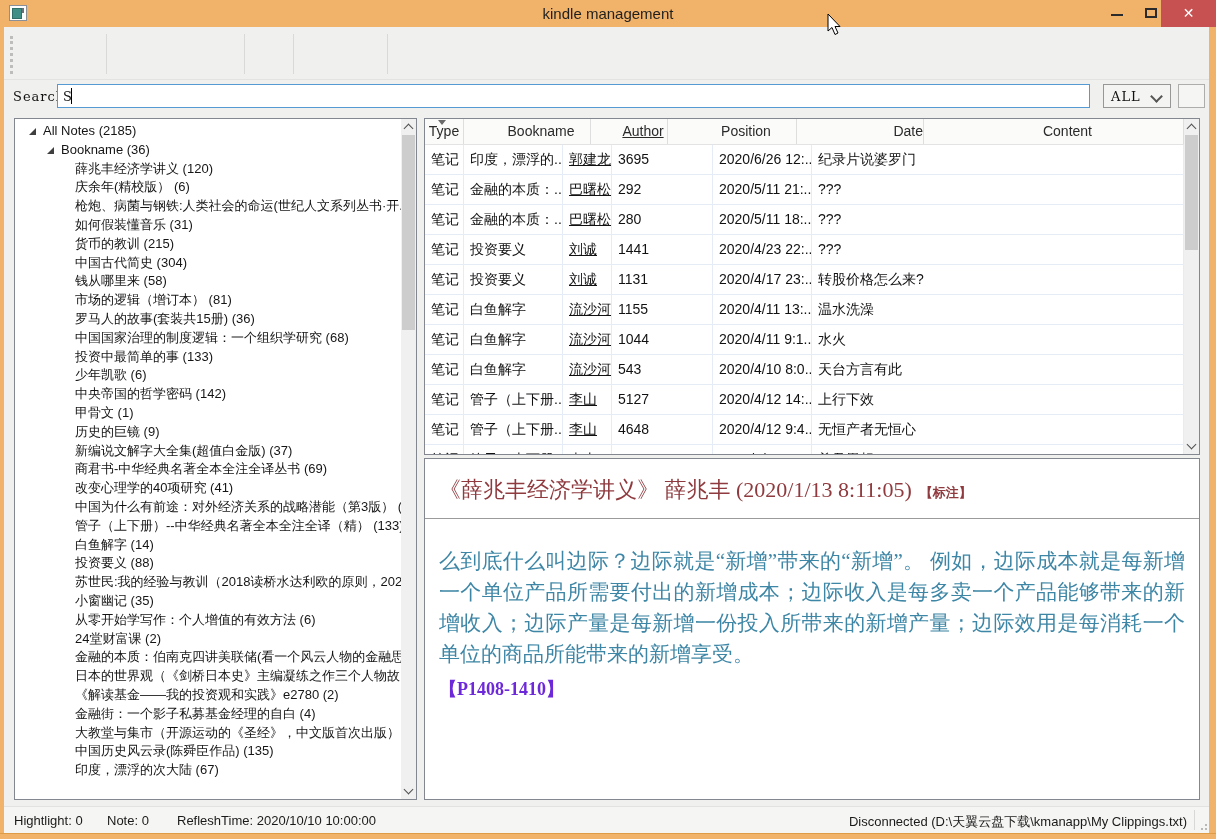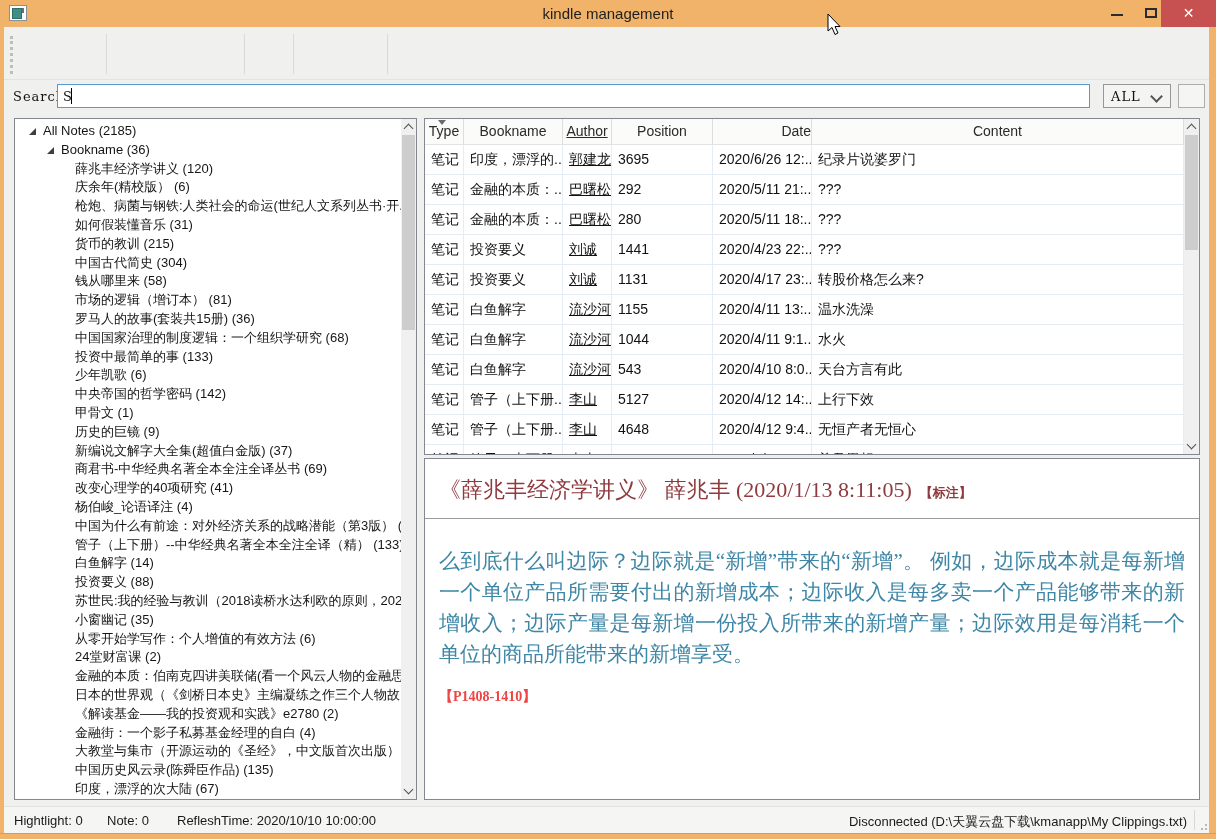--- a/index.html
+++ b/index.html
@@ -51,38 +51,38 @@
   .sarrow.down i{top:3px;transform:rotate(45deg);}
   .sthumb{position:absolute;left:1px;width:13px;background:#CDCDCD;}
   
   .tree-body{position:absolute;left:0;top:0;right:15px;bottom:0;padding-top:3px;font-size:13px;color:#151515;white-space:nowrap;overflow:hidden;}
   .tree-row{height:18.8px;line-height:18.8px;display:flex;align-items:center;}
   .tree-row.root{padding-left:14px;}
   .tree-row.group{padding-left:32px;}
   .tree-row.leaf{padding-left:60px;}
   .exp{width:0;height:0;border-bottom:7px solid #3F3F3F;border-left:7px solid transparent;margin-right:7px;flex:none;}
   
-  .thead{position:absolute;left:0;top:0;right:15px;height:26px;background:#FBFBFA;display:flex;border-bottom:1px solid #E3E3E3;box-sizing:border-box;}
+  .thead{position:absolute;left:0;top:0;right:15px;height:26px;background:#FBFBFA;display:flex;border-bottom:1px solid #E3E3E3;box-sizing:border-box;gap:28px;}
   .hcell{border-right:1px solid #DEDEDE;box-sizing:border-box;font-size:14px;color:#2a2a2a;text-align:center;line-height:25px;overflow:hidden;white-space:nowrap;}
   .tbody{position:absolute;left:0;top:26px;right:15px;bottom:0;overflow:hidden;}
   .trow{display:flex;height:30px;}
   .tcell{border-right:1px solid #E6ECF5;border-bottom:1px solid #E6ECF5;box-sizing:border-box;font-size:14px;color:#111;line-height:29px;padding-left:6px;overflow:hidden;white-space:nowrap;}
   .c0{width:39px;flex:none;}
   .c1{width:99px;flex:none;}
   .c2{width:49px;flex:none;text-decoration:underline;}
   .c3{width:101px;flex:none;}
   .c4{width:99px;flex:none;text-align:right;}
   .c5{flex:1;}
   .sort-ind{position:absolute;left:13px;top:1px;width:0;height:0;border-left:4px solid transparent;border-right:4px solid transparent;border-top:5px solid #6a6a6a;}
   
   .detail-header{font-size:22px;color:#8F3A3E;white-space:nowrap;}
   .detail-tag{font-size:13px;color:#8F3A3E;margin-left:8px;font-weight:bold;}
   .detail-sep{border:none;border-top:1px solid #9B9B9B;margin:13px -14px 0 -14px;}
   .detail-body{margin-top:27px;font-size:21px;line-height:31px;color:#3E86A6;text-align:justify;}
-  .page-ref{font-size:14px;color:#ef4444;margin-top:18px;font-weight:bold;}
+  .page-ref{font-size:18px;color:#6d28d9;margin-top:7px;font-weight:bold;}
   
   .statusbar{position:absolute;left:4px;top:806px;width:1205px;height:27px;background:#F5F5F3;border-top:1px solid #E2E2E0;box-sizing:border-box;font-size:13px;color:#1a1a1a;}
   .sb-item{position:absolute;top:6px;}
   .sb-highlight{left:10px;}
   .sb-note{left:103px;}
   .sb-reflesh{left:173px;}
   .sb-conn{right:22px;}
   .sb-sep{position:absolute;right:14px;top:3px;width:1px;height:20px;background:#D8D8D6;}
   .sb-grip{position:absolute;right:2px;bottom:3px;width:9px;height:9px;}
   .sb-grip i{position:absolute;width:2px;height:2px;background:#B9B9B7;}
@@ -190,23 +190,20 @@
       <div class="tree-row leaf">
         <span>新编说文解字大全集(超值白金版) (37)</span>
       </div>
       <div class="tree-row leaf">
         <span>商君书-中华经典名著全本全注全译丛书 (69)</span>
       </div>
       <div class="tree-row leaf">
         <span>改变心理学的40项研究 (41)</span>
       </div>
       <div class="tree-row leaf">
-        <span>杨伯峻_论语译注 (4)</span>
-      </div>
-      <div class="tree-row leaf">
         <span>中国为什么有前途：对外经济关系的战略潜能（第3版） (...</span>
       </div>
       <div class="tree-row leaf">
         <span>管子（上下册）--中华经典名著全本全注全译（精） (133)</span>
       </div>
       <div class="tree-row leaf">
         <span>白鱼解字 (14)</span>
       </div>
       <div class="tree-row leaf">
         <span>投资要义 (88)</span>

